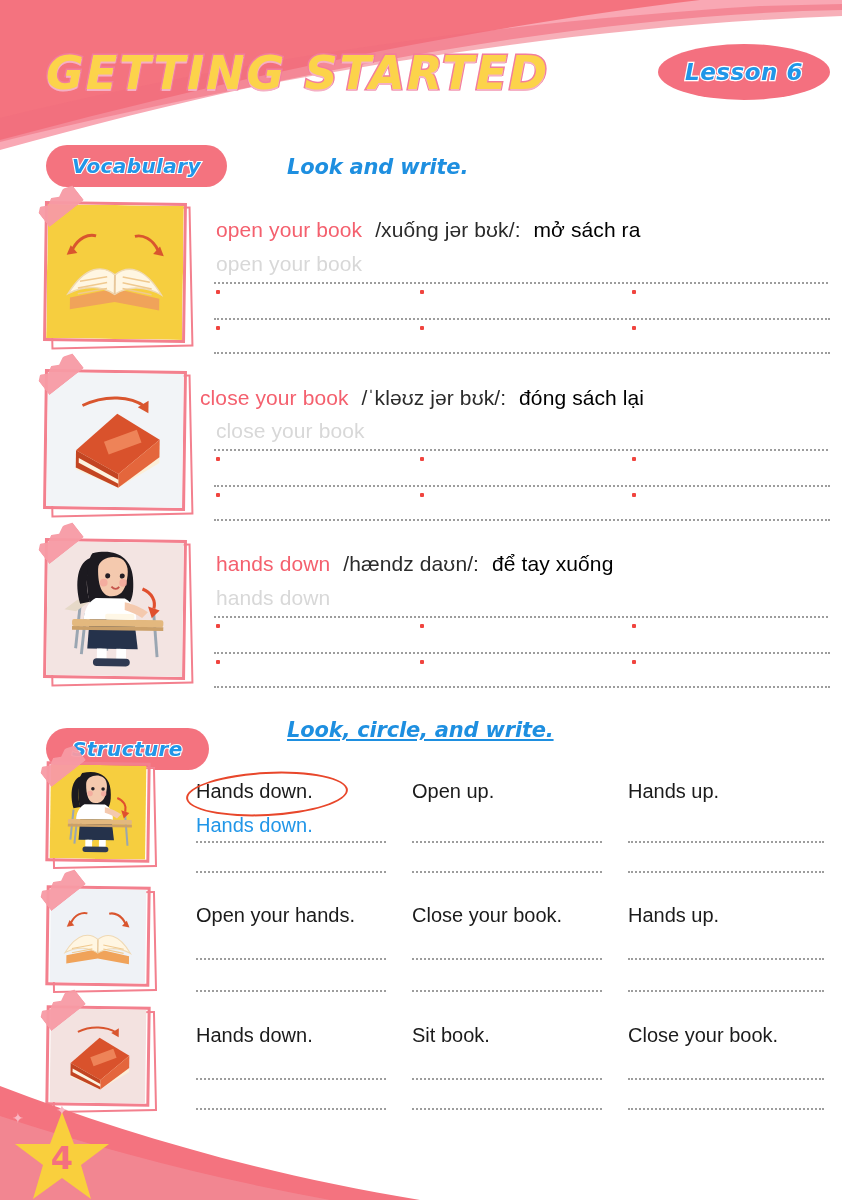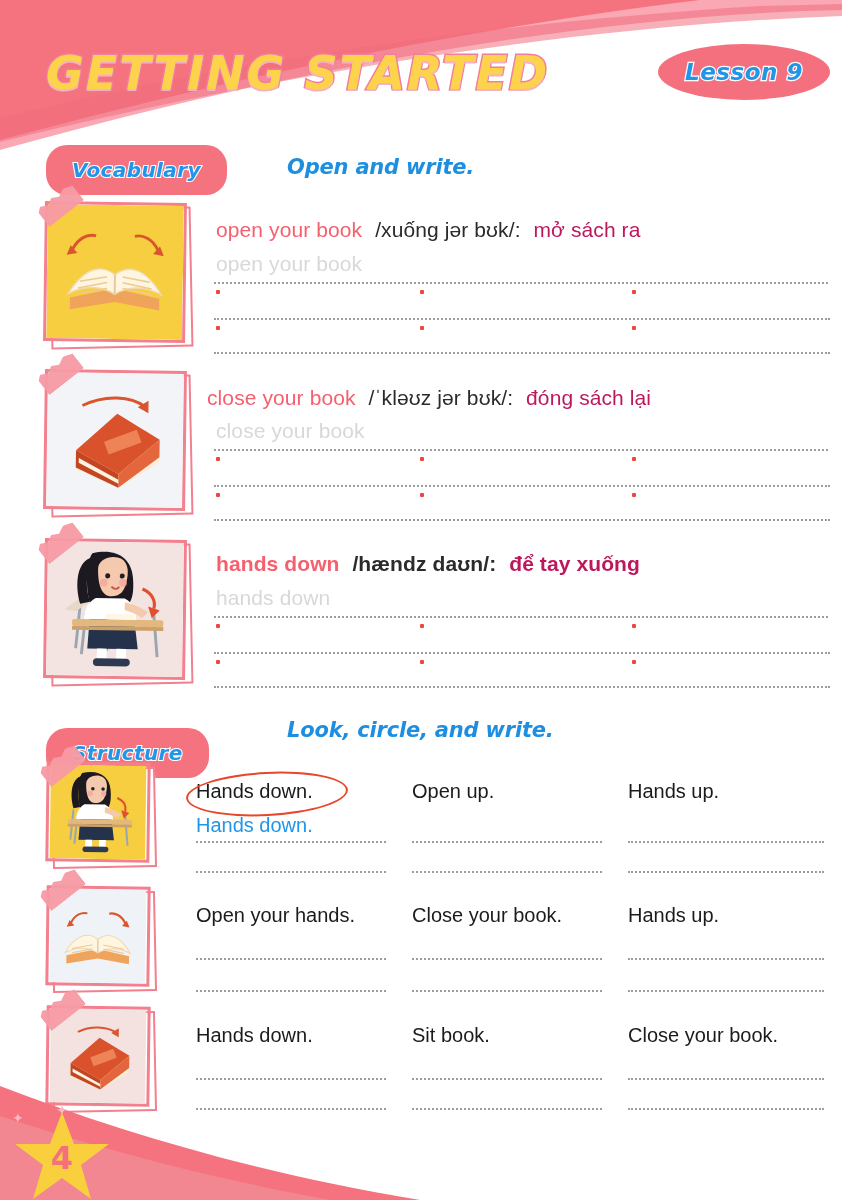--- a/index.html
+++ b/index.html
@@ -33,21 +33,21 @@
   .lesson-badge span{
     font-family:"DejaVu Sans", sans-serif;
     font-size:23px;font-weight:bold;font-style:italic;letter-spacing:.5px;
     color:#2196E8;
     -webkit-text-stroke:2.5px #ffffff;
     paint-order:stroke fill;
   }
 
   
   .pill{
-    position:absolute;height:50px;border-radius:21px;background:#F4737F;
+    position:absolute;height:42px;border-radius:21px;background:#F4737F;
     display:flex;align-items:center;justify-content:center;padding:0 26px;
   }
   .pill span{
     font-family:"DejaVu Sans", sans-serif;
     font-size:20px;font-weight:bold;font-style:italic;letter-spacing:.4px;
     color:#2196E8;
     -webkit-text-stroke:2.2px #ffffff;
     paint-order:stroke fill;
   }
   .instr{
@@ -65,21 +65,21 @@
      border:3px solid #F3808E;overflow:hidden;transform:rotate(.8deg);}
   .frame .tape{position:absolute;left:-12px;top:-14px;width:44px;height:22px;
      background:#F79AA4;transform:rotate(-38deg);
      clip-path:polygon(0 20%,12% 0,28% 18%,44% 0,60% 18%,78% 0,100% 16%,100% 100%,0 100%);
      opacity:.95;}
 
   
   .vocab-text{position:absolute;font-size:21px;letter-spacing:.1px;white-space:nowrap;}
   .vocab-text .en{color:#F4606E;}
   .vocab-text .ipa{color:#2b2b2b;}
-  .vocab-text .vi{color:#be185d;}
+  .vocab-text .vi{color:#000000;}
 
   .trace{
     position:absolute;font-size:21px;color:#d8d8d8;letter-spacing:.1px;white-space:nowrap;
   }
   .dline{
     position:absolute;height:0;border-top:2px dotted #8d8d8d;opacity:.85;
   }
   .rdot{position:absolute;width:4px;height:4px;background:#F0453F;border-radius:1px;}
 
   
@@ -101,27 +101,27 @@
 
 <svg class="hdr-wave" viewBox="0 0 842 180" preserveAspectRatio="none">
   <path d="M0,0 L842,0 L842,10 C620,14 330,58 0,150 Z" fill="#F9A8B4"></path>
   <path d="M0,0 L700,0 C420,34 180,92 0,140 Z" fill="#F4737F"></path>
   <path d="M0,118 C210,66 470,24 760,6 L842,4 L842,16 C560,26 250,80 0,142 Z" fill="#F06E7E" opacity="0.55"></path>
 </svg>
 
 <div class="page-title">GETTING STARTED</div>
 
 <div class="lesson-badge">
-  <span>Lesson 9</span>
+  <span>Lesson 6</span>
 </div>
 
 <div class="pill" style="left:46px;top:145px;">
   <span>Vocabulary</span>
 </div>
-<div class="instr" style="left:287px;top:155px;">Open and write.</div>
+<div class="instr" style="left:287px;top:155px;">Look and write.</div>
 
 <div class="frame" style="left:50px;top:208px;width:142px;height:140px;">
   <div class="outer"></div>
   <div class="inner">
     <svg viewBox="0 0 140 138" width="100%" height="100%">
       <rect width="140" height="138" fill="#F6CE3F"></rect>
       <path d="M26,46 C32,34 42,30 50,32" stroke="#D9552E" stroke-width="3" fill="none"></path>
       <polygon points="24,42 20,52 31,50" fill="#D9552E"></polygon>
       <path d="M114,46 C108,34 98,30 90,32" stroke="#D9552E" stroke-width="3" fill="none"></path>
       <polygon points="116,42 120,52 109,50" fill="#D9552E"></polygon>
@@ -168,21 +168,21 @@
       <path d="M30,80 L72,42 L116,68 L74,104 Z" fill="#D9522C"></path>
       <path d="M30,80 L74,104 L74,118 L30,98 Z" fill="#C34522"></path>
       <path d="M74,104 L116,68 L116,86 L74,118 Z" fill="#E4663C"></path>
       <rect x="60" y="64" width="36" height="14" fill="#EE8358" transform="rotate(-21 78 71)"></rect>
       <path d="M33,88 L74,110 L74,114 L33,93 Z" fill="#FCF3E0"></path>
     </svg>
   </div>
   <div class="tape"></div>
 </div>
 
-<div class="vocab-text" style="left:207px;top:386px;">
+<div class="vocab-text" style="left:200px;top:386px;">
   <span class="en" style="margin-right: 7px;">close your book</span>
   <span class="ipa" style="margin-right: 7px;">/ˈkləʊz jər bʊk/:</span>
   <span class="vi">đóng sách lại</span>
 </div>
 <div class="trace" style="left:216px;top:419px;">close your book</div>
 <div class="dline" style="left:214px;top:449px;width:614px;"></div>
 <div class="rdot" style="left:216px;top:457px;"></div>
 <div class="rdot" style="left:420px;top:457px;"></div>
 <div class="rdot" style="left:632px;top:457px;"></div>
 <div class="dline" style="left:214px;top:485px;width:616px;"></div>
@@ -224,40 +224,40 @@
       <rect x="52" y="110" width="10" height="12" fill="#FFFFFF"></rect>
       <rect x="72" y="110" width="10" height="12" fill="#FFFFFF"></rect>
       <rect x="48" y="120" width="38" height="8" rx="4" fill="#2F3A52"></rect>
       <path d="M98,48 C108,52 112,60 110,68" stroke="#E04F2E" stroke-width="3.2" fill="none"></path>
       <polygon points="104,66 116,70 108,78" fill="#E04F2E"></polygon>
     </svg>
   </div>
   <div class="tape"></div>
 </div>
 
-<div class="vocab-text" style="left:216px;top:552px;font-weight:bold;">
+<div class="vocab-text" style="left:216px;top:552px;">
   <span class="en" style="margin-right: 7px;">hands down</span>
   <span class="ipa" style="margin-right: 7px;">/hændz daʊn/:</span>
   <span class="vi">để tay xuống</span>
 </div>
 <div class="trace" style="left:216px;top:586px;">hands down</div>
 <div class="dline" style="left:214px;top:616px;width:614px;"></div>
 <div class="rdot" style="left:216px;top:624px;"></div>
 <div class="rdot" style="left:420px;top:624px;"></div>
 <div class="rdot" style="left:632px;top:624px;"></div>
 <div class="dline" style="left:214px;top:652px;width:616px;"></div>
 <div class="rdot" style="left:216px;top:660px;"></div>
 <div class="rdot" style="left:420px;top:660px;"></div>
 <div class="rdot" style="left:632px;top:660px;"></div>
 <div class="dline" style="left:214px;top:686px;width:616px;"></div>
 
 <div class="pill" style="left:46px;top:728px;">
   <span>Structure</span>
 </div>
-<div class="instr" style="left:287px;top:718px;">Look, circle, and write.</div>
+<div class="instr" style="left:287px;top:718px;text-decoration:underline;">Look, circle, and write.</div>
 
 <div class="frame" style="left:52px;top:768px;width:104px;height:100px;">
   <div class="outer"></div>
   <div class="inner">
     <svg viewBox="0 0 140 138" width="100%" height="100%">
       <rect width="140" height="138" fill="#F6CE3F"></rect>
       <g stroke="#9AA6B2" stroke-width="3" fill="none">
         <line x1="40" y1="74" x2="36" y2="116"></line>
           <line x1="110" y1="74" x2="114" y2="118"></line>
         <line x1="34" y1="66" x2="30" y2="110"></line>

